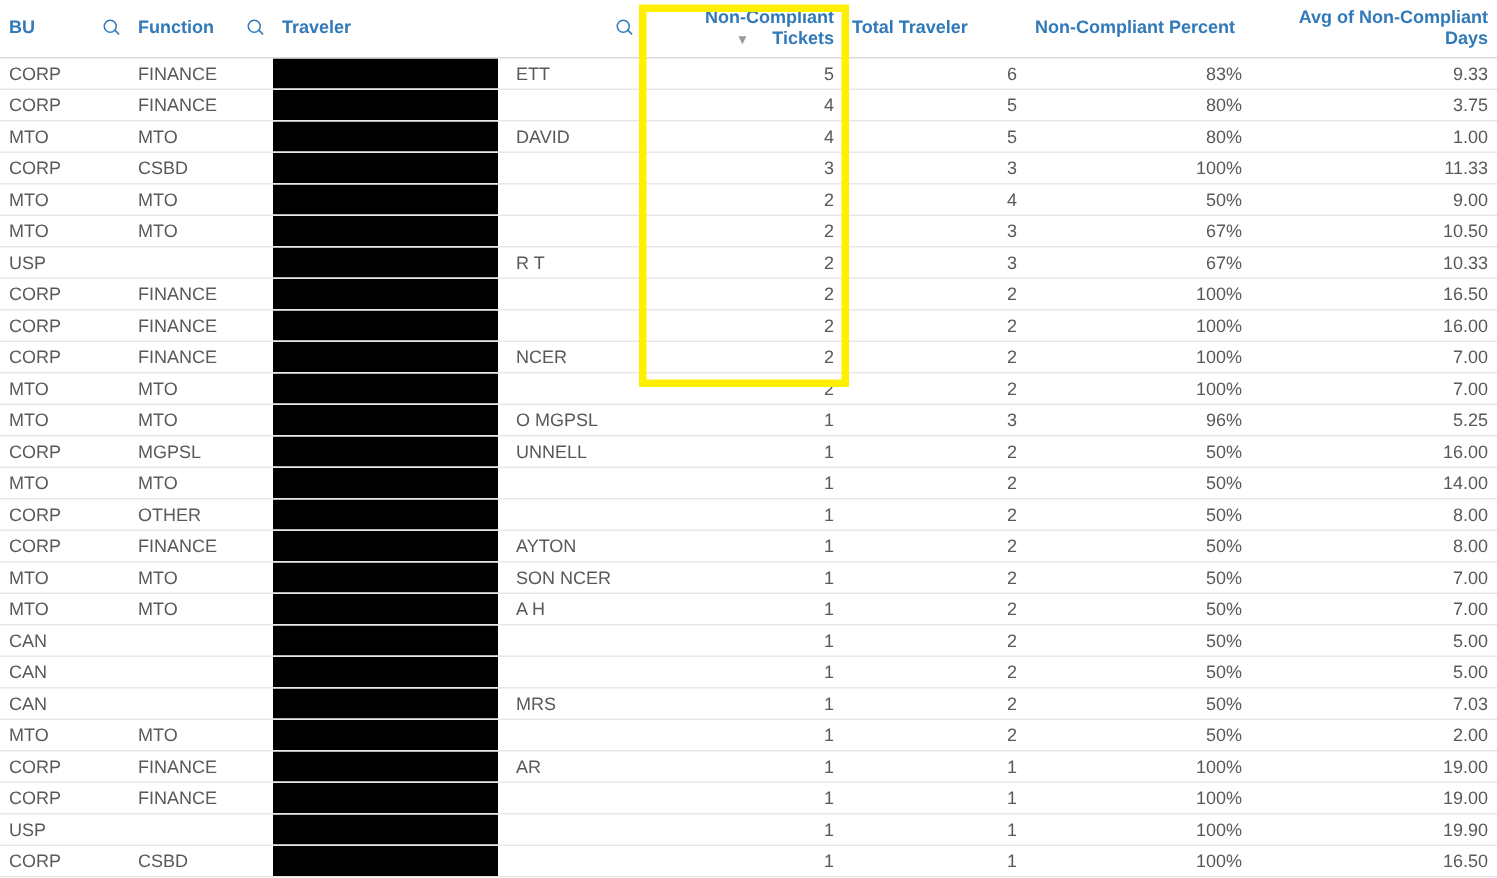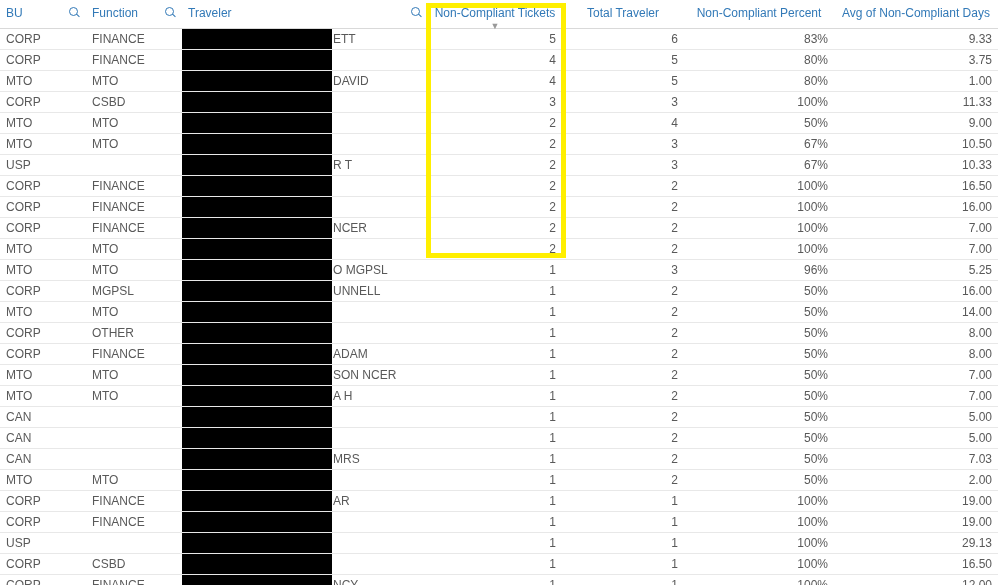--- a/index.html
+++ b/index.html
@@ -1,30 +1,30 @@
 <!DOCTYPE html>
 <html><head>
 <meta charset="utf-8">
 <style>
   * { box-sizing: border-box; }
   html,body { margin:0; padding:0; font-family: Arial, Helvetica, sans-serif; font-size:12px; color:#595959; background:#fff; }
   .table { width:998px; border-collapse: collapse; table-layout: fixed; }
-  .table th { color:#3279b7; font-weight:400; padding:4px 6px 6px 6px; border-bottom:1px solid #d9d9d9; text-align:right; position:relative; height:28px; vertical-align:middle; }
+  .table th { color:#3279b7; font-weight:700; padding:4px 6px 6px 6px; border-bottom:1px solid #d9d9d9; text-align:right; position:relative; height:28px; vertical-align:middle; }
   .table th.lh { text-align:left; }
   .table th .hdr { display:flex; align-items:center; justify-content:space-between; }
-  .table th .hdr.rh { justify-content:center; }
+  .table th .hdr.rh { justify-content:flex-start; }
   .search-icon { width:11px; height:11px; display:inline-block; position:relative; flex-shrink:0; margin-left:6px; }
   .search-icon::before { content:""; position:absolute; width:7px; height:7px; border:1px solid #3279b7; border-radius:50%; left:0; top:0; }
   .search-icon::after { content:""; position:absolute; width:4px; height:1px; background:#3279b7; transform:rotate(45deg); left:7px; top:8px; }
   .sort-ind { position:absolute; left:50%; transform:translateX(-50%); top:22px; color:#999; font-size:9px; line-height:9px; }
   .table td { padding:0 6px; border-bottom:1px solid #e8e8e8; height:20px; line-height:20px; white-space:nowrap; overflow:hidden; }
   .table td.num { text-align:right; font-variant-numeric: tabular-nums; }
   .table td.trav { position:relative; padding:0; }
   .redact { position:absolute; left:0; top:0; bottom:0; width:150px; background:#000; }
-  .trav-text { position:absolute; left:150px; top:0; bottom:12px; line-height:20px; padding-left:1px;text-align:center; }
+  .trav-text { position:absolute; left:150px; top:0; bottom:12px; line-height:20px; padding-left:12px;text-align:center; }
   .col-bu { width:86px; }
   .col-func { width:96px; }
   .col-trav { width:246px; }
   .col-nct { width:134px; }
   .col-tot { width:122px; }
   .col-pct { width:150px; }
   .col-avg { width:164px; }
   .hl-box { position:absolute; border:5px solid #ffef00; pointer-events:none; }
   .wrap { position:relative; width:998px; }
 </style>
@@ -264,21 +264,21 @@
           <td class="num">1</td>
           <td class="num">2</td>
           <td class="num">50%</td>
           <td class="num">8.00</td>
         </tr>
         <tr>
           <td>CORP</td>
           <td>FINANCE</td>
           <td class="trav">
             <span class="redact"></span>
-            <span class="trav-text">ADAM</span>
+            <span class="trav-text">AYTON</span>
           </td>
           <td class="num">1</td>
           <td class="num">2</td>
           <td class="num">50%</td>
           <td class="num">8.00</td>
         </tr>
         <tr>
           <td>MTO</td>
           <td>MTO</td>
           <td class="trav">
@@ -377,21 +377,21 @@
         <tr>
           <td>USP</td>
           <td></td>
           <td class="trav">
             <span class="redact"></span>
             <span class="trav-text"></span>
           </td>
           <td class="num">1</td>
           <td class="num">1</td>
           <td class="num">100%</td>
-          <td class="num">29.13</td>
+          <td class="num">19.90</td>
         </tr>
         <tr>
           <td>CORP</td>
           <td>CSBD</td>
           <td class="trav">
             <span class="redact"></span>
             <span class="trav-text"></span>
           </td>
           <td class="num">1</td>
           <td class="num">1</td>

